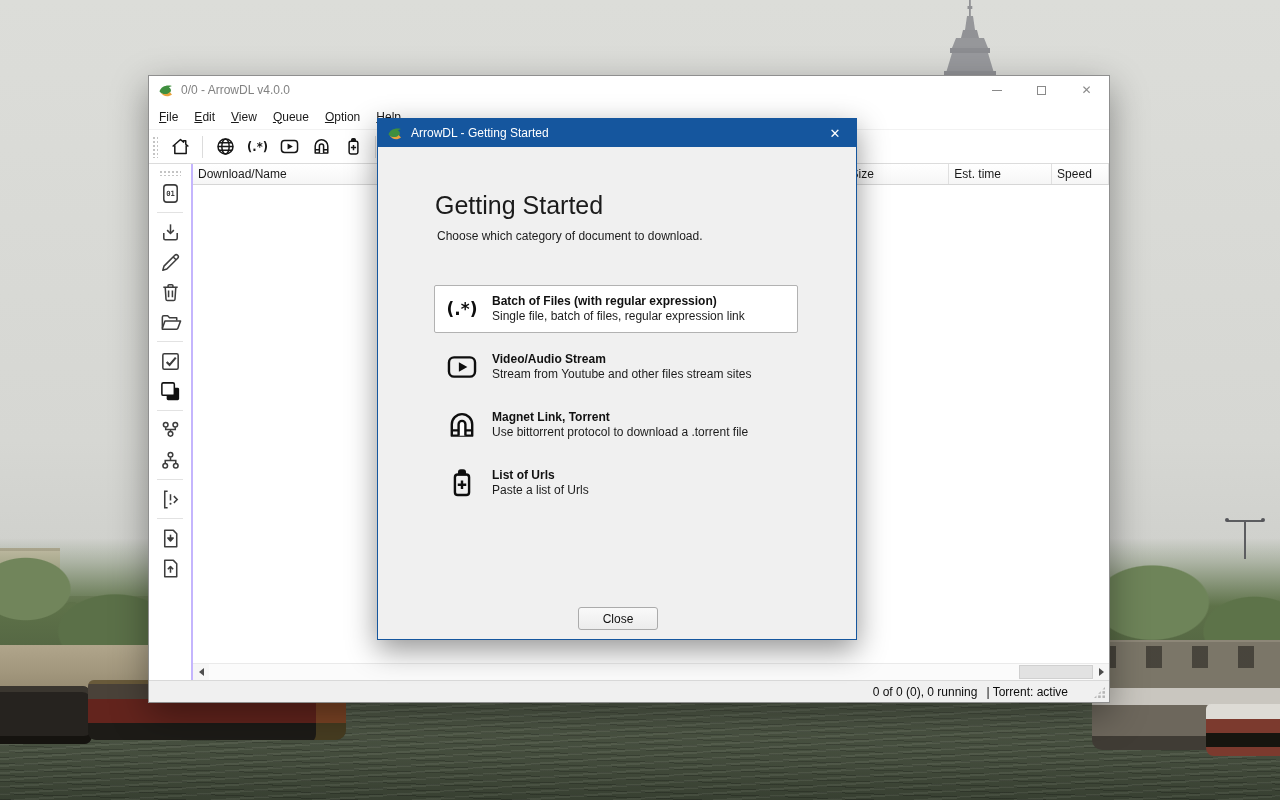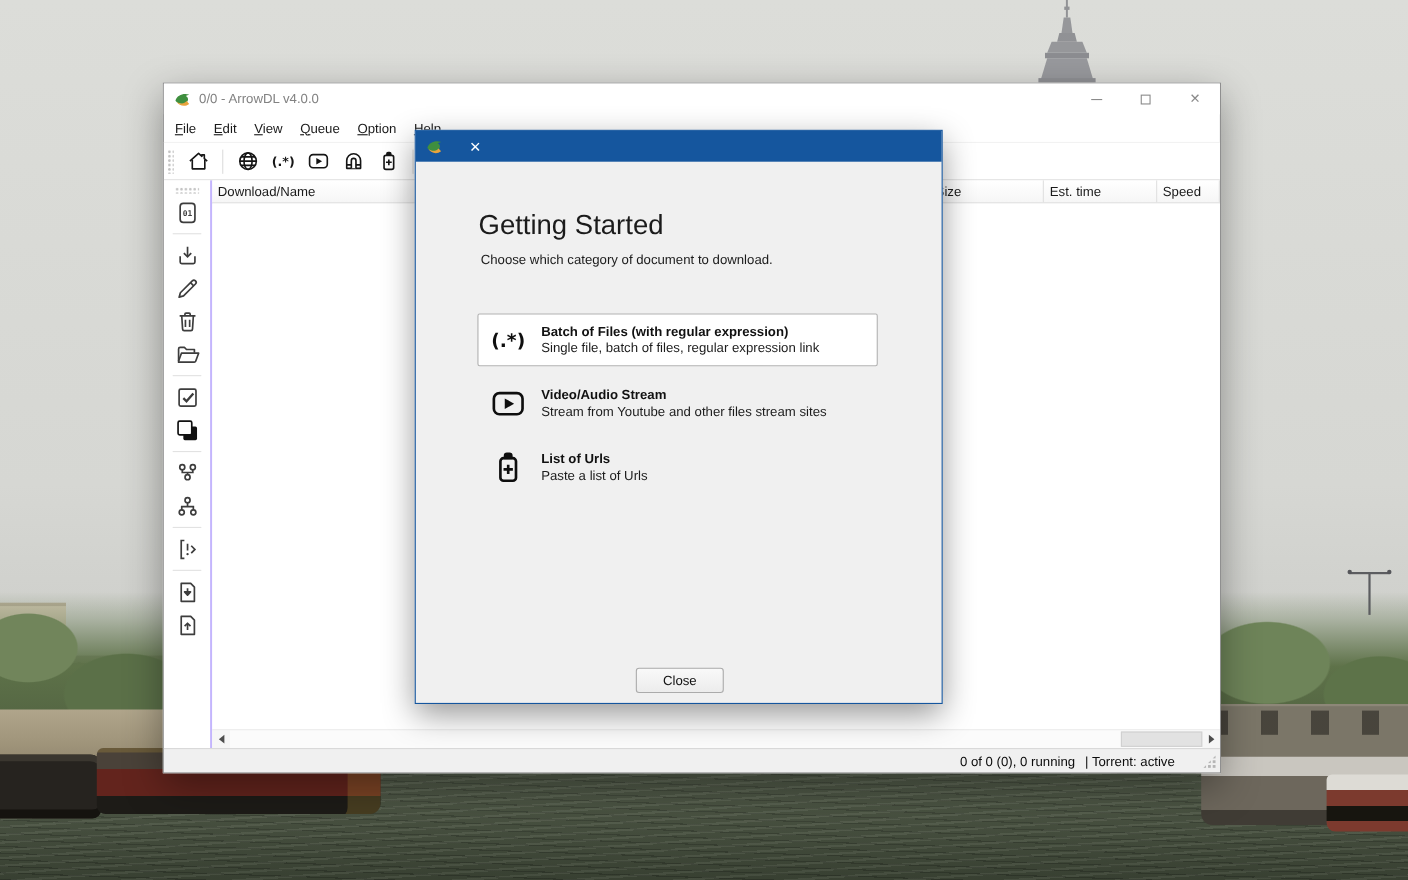--- a/index.html
+++ b/index.html
@@ -388,20 +388,21 @@
   </div>
 
   <div class="dialog">
     <div class="dtitlebar">
       <span class="icn logo">
           <svg viewBox="0 0 16 16">
             <path d="M1.5 9.5C3 4.5 8.5 2.5 14 4l-3.2 1.3c2.6 1.2 2.8 4 .9 5.8C9.2 13.5 4 12.8 1.5 9.5z" fill="#3f8f3f"></path>
             <path d="M2.5 10.5c3 2.3 7.2 2.1 9.2-.6l2.3 2.6c-3.8 3-9 2-11.5-2z" fill="#e8a33d"></path>
           </svg>
         </span>
+      <span class="dtitle">ArrowDL - Getting Started</span>
       <div class="dx">
           <span>✕</span>
         </div>
     </div>
     <div class="dheading">Getting Started</div>
     <div class="dsub">Choose which category of document to download.</div>
     <div class="ditems">
         <div class="dlg-item selected">
           <span class="icn">
             <svg viewBox="0 0 28 24">
@@ -421,20 +422,33 @@
             </svg>
           </span>
           <div>
             <div class="dit">Video/Audio Stream</div>
             <div class="did">Stream from Youtube and other files stream sites</div>
           </div>
         </div>
         <div class="dlg-item">
           <span class="icn">
             <svg viewBox="0 0 24 24" fill="none" stroke="currentColor" stroke-width="1.7">
+              <path d="M4.8 19.5v-8a7.2 7.2 0 0 1 14.4 0v8z" stroke-linejoin="round" fill="none"></path>
+              <path d="M9.6 19.5v-8a2.4 2.4 0 0 1 4.8 0v8" fill="#fff"></path>
+              <path d="M4.8 15.8h4.8M14.4 15.8h4.8"></path>
+            </svg>
+          </span>
+          <div>
+            <div class="dit">Magnet Link, Torrent</div>
+            <div class="did">Use bittorrent protocol to download a .torrent file</div>
+          </div>
+        </div>
+        <div class="dlg-item">
+          <span class="icn">
+            <svg viewBox="0 0 24 24" fill="none" stroke="currentColor" stroke-width="1.7">
               <rect x="7" y="6" width="10" height="14.5" rx="2"></rect>
               <path d="M10 5.8V4.4a1.2 1.2 0 0 1 1.2-1.2h1.6A1.2 1.2 0 0 1 14 4.4v1.4z" fill="currentColor"></path>
               <path d="M12 10.2v6M9 13.2h6"></path>
             </svg>
           </span>
           <div>
             <div class="dit">List of Urls</div>
             <div class="did">Paste a list of Urls</div>
           </div>
         </div>

